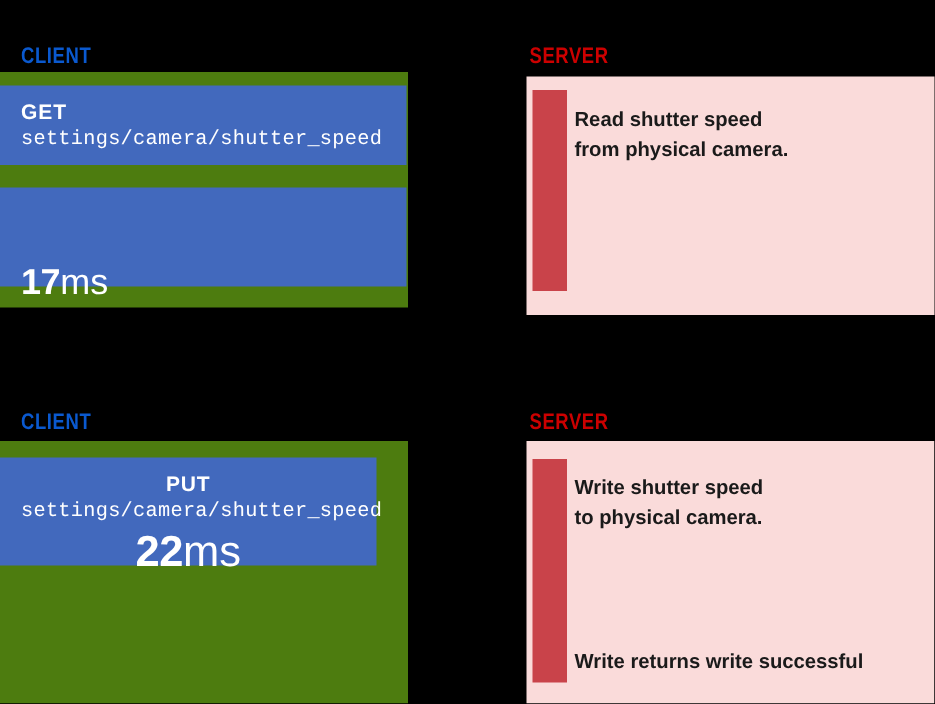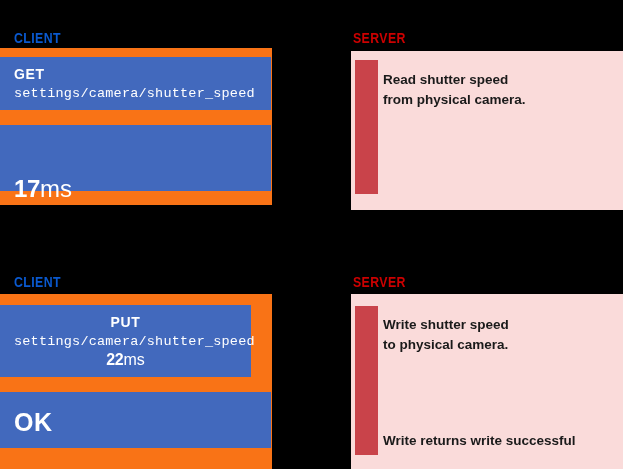--- a/index.html
+++ b/index.html
@@ -33,21 +33,21 @@
     transform-origin: left center;
     line-height: 1;
     white-space: nowrap;
   }
   .col-label.client { color: #0a59cf; }
   .col-label.server { color: #cc0000; }
 
   
   .client-panel {
     position: absolute;
-    background: #f97316;
+    background: #4d7c0f;
     box-sizing: border-box;
   }
   .msg-block {
     position: absolute;
     background: #4269bd;
     color: #ffffff;
     box-sizing: border-box;
     padding: 9px 14px 10px 14px;
   }
   .verb {
@@ -72,21 +72,21 @@
     margin-top: 32px;
   }
   .value-line .num {
     font-weight: bold;
     letter-spacing: -0.3px;
   }
   .value-line .unit {
     font-weight: normal;
   }
   .value-line.big {
-    font-size: 16px;
+    font-size: 29px;
   }
   .status-word {
     font-family: "Liberation Sans", sans-serif;
     font-weight: bold;
     font-size: 25px;
     letter-spacing: 0.5px;
     line-height: 1;
     white-space: nowrap;
   }
 
@@ -144,23 +144,20 @@
   <div class="client-panel" style="left:0px; top:294px; width:272px; height:175px;">
 
     <div class="msg-block" style="left:0px; top:11px; width:251px; height:72px;text-align:center;">
       <div class="verb">PUT</div>
       <div class="path">settings/camera/shutter_speed</div>
       <div class="value-line big" style="margin-top:-1px;">
         <span class="num">22</span><span class="unit">ms</span>
       </div>
     </div>
 
-    <div class="msg-block" style="left:0px; top:98px; width:271px; height:56px; padding-top:18px;">
-      <div class="status-word">OK</div>
-    </div>
   </div>
 
   <div class="col-label server" style="left:353px; top:274px;">SERVER</div>
 
   <div class="server-panel" style="left:351px; top:294px; width:272px; height:175px;">
     <div class="server-bar" style="left:4px; top:12px; width:23px; height:149px;"></div>
     <div class="server-text" style="left:32px; top:21px;">Write shutter speed
 to physical camera.</div>
     <div class="server-text" style="left:32px; top:137px;">Write returns write successful</div>
   </div>

